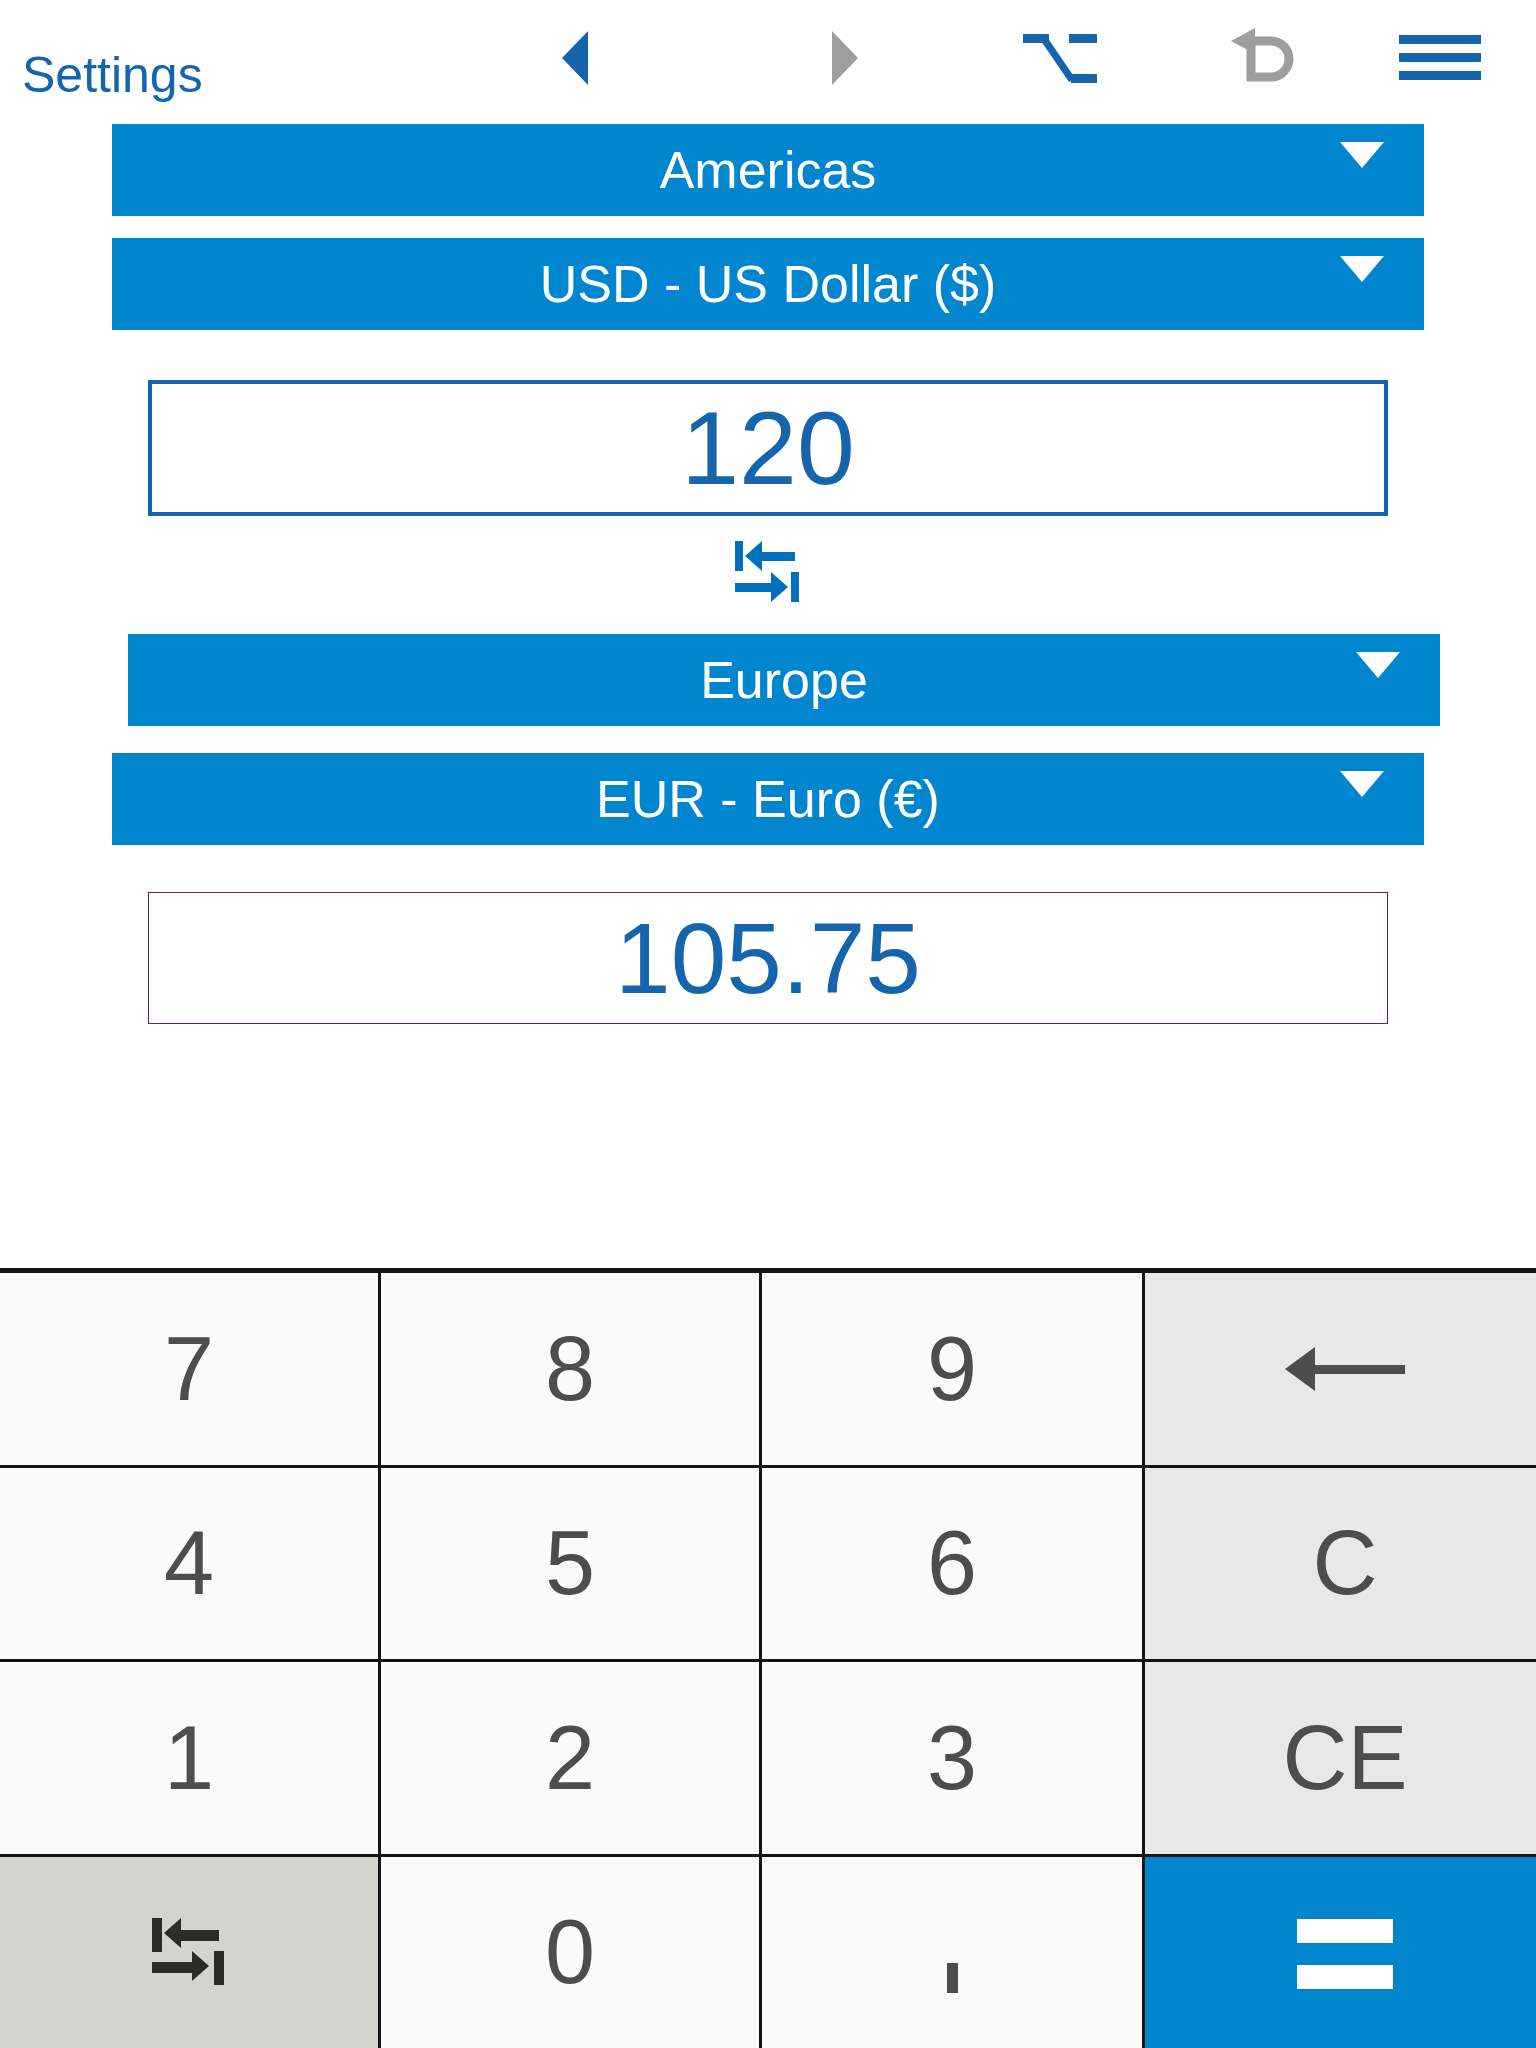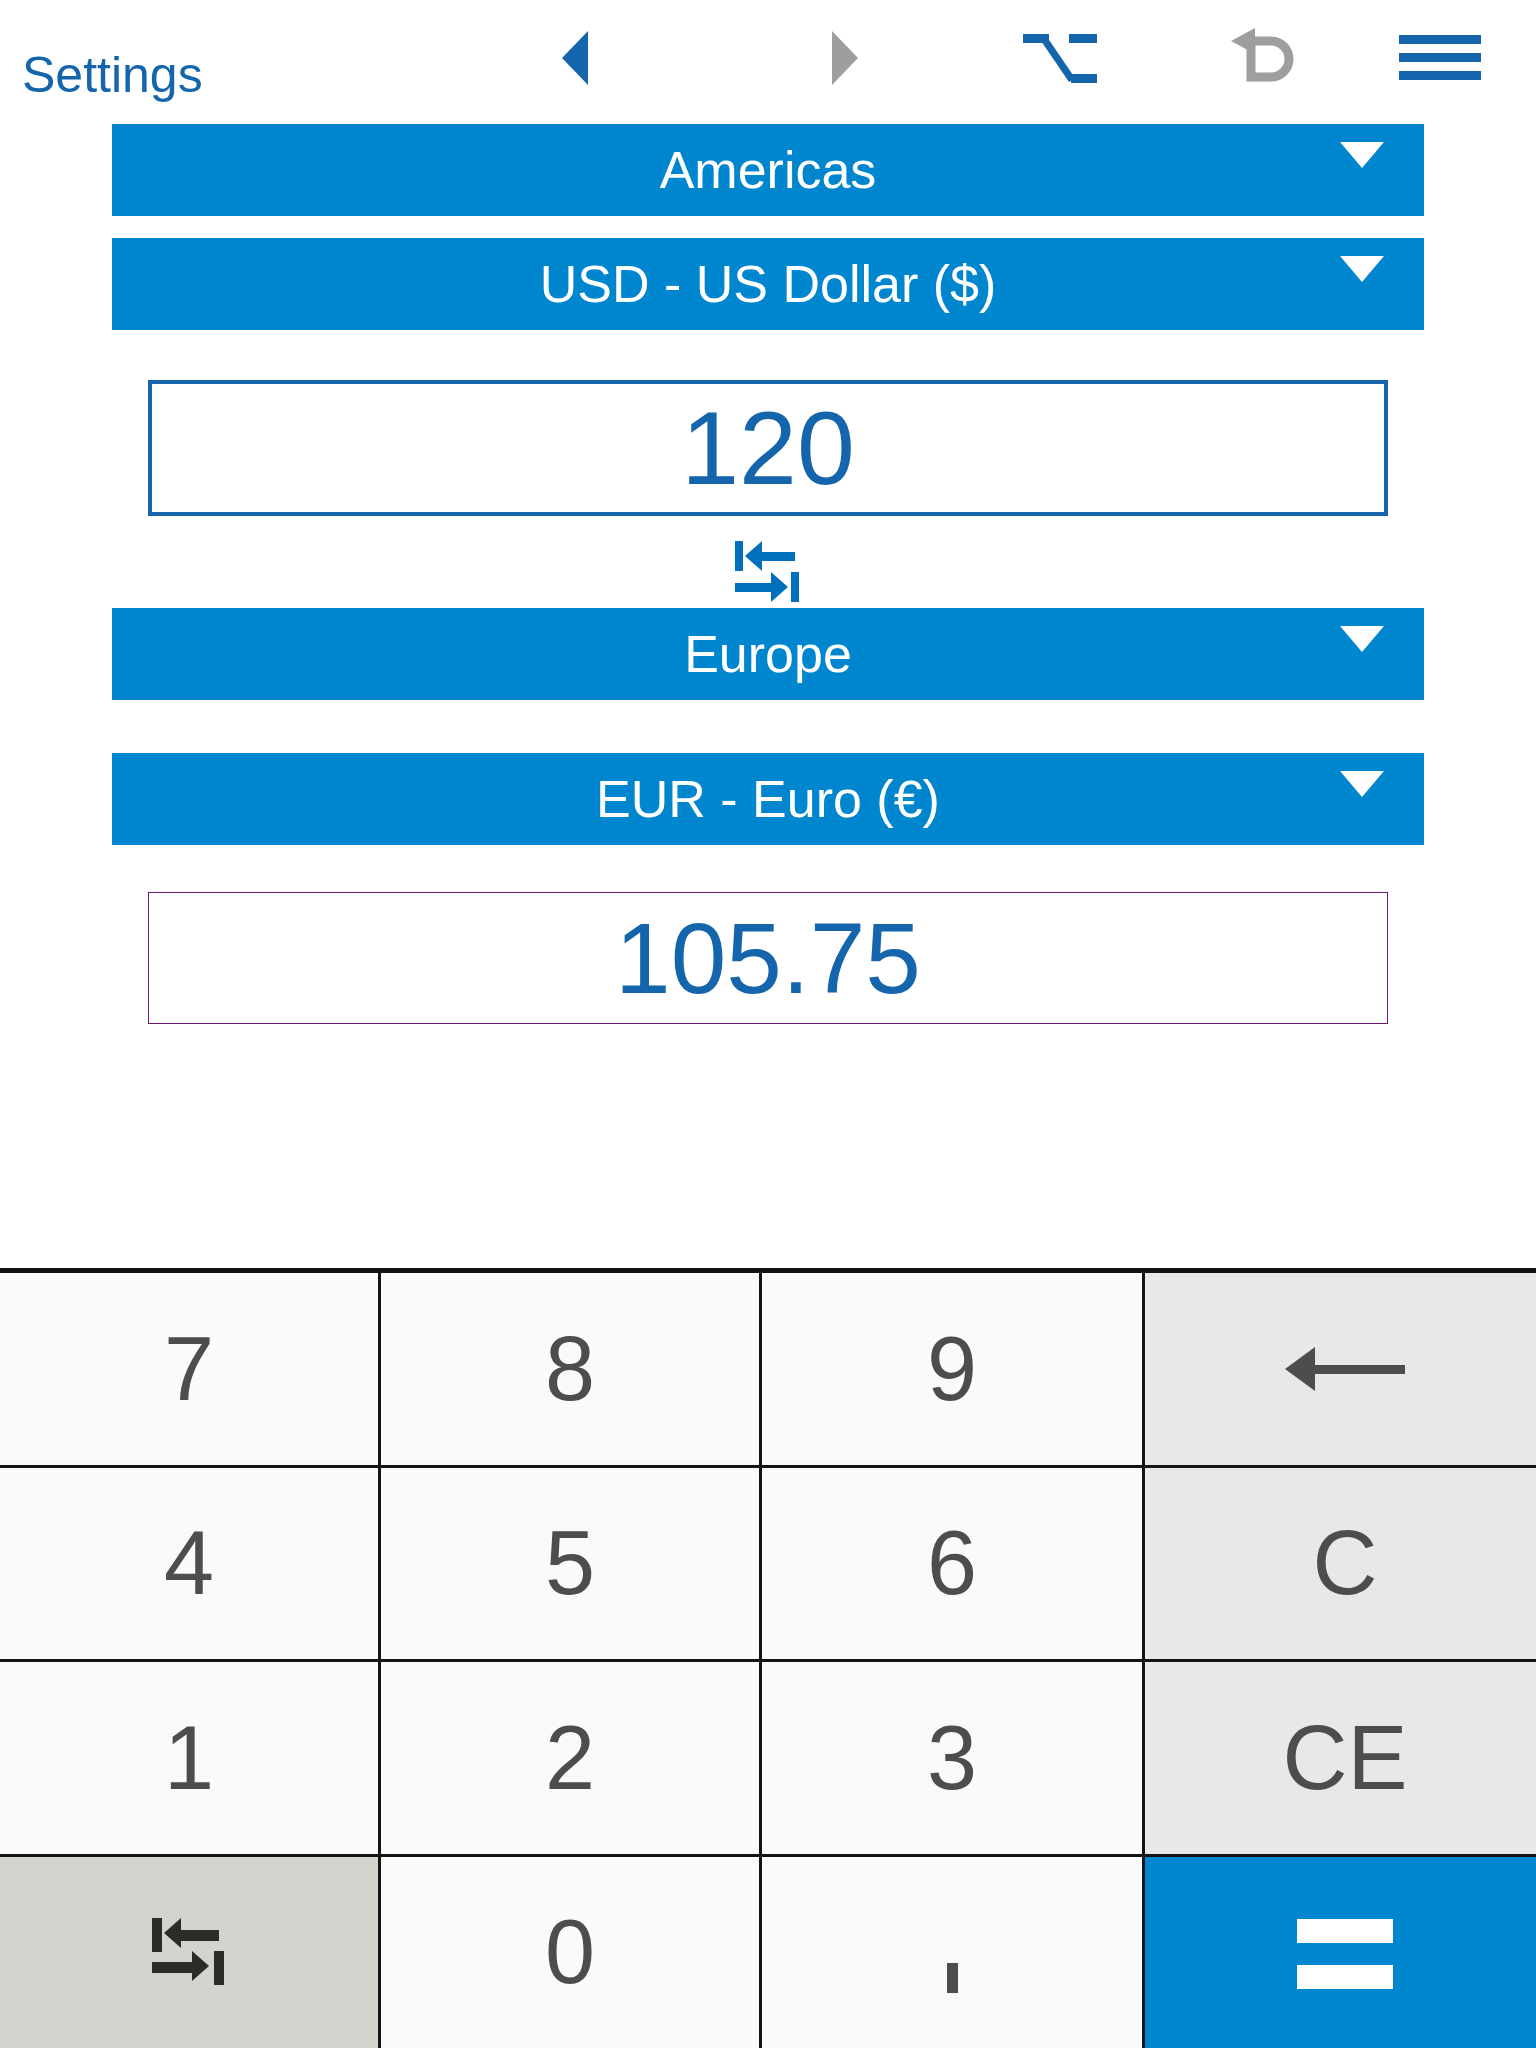--- a/index.html
+++ b/index.html
@@ -103,21 +103,21 @@
     right: 40px;
     top: 18px;
     width: 0; height: 0;
     border-left: 22px solid transparent;
     border-right: 22px solid transparent;
     border-top: 26px solid #ffffff;
   }
 
   #dd-region-from   { top: 124px; }
   #dd-currency-from { top: 238px; }
-  #dd-region-to     { top: 608px; }
+  #dd-region-to     { top: 634px; margin-left: 16px; }
   #dd-currency-to   { top: 753px; padding-left: 16px; }
 
   
   .value-field {
     position: absolute;
     left: 148px;
     width: 1240px;
     background: #ffffff;
     display: flex;
     align-items: center;

